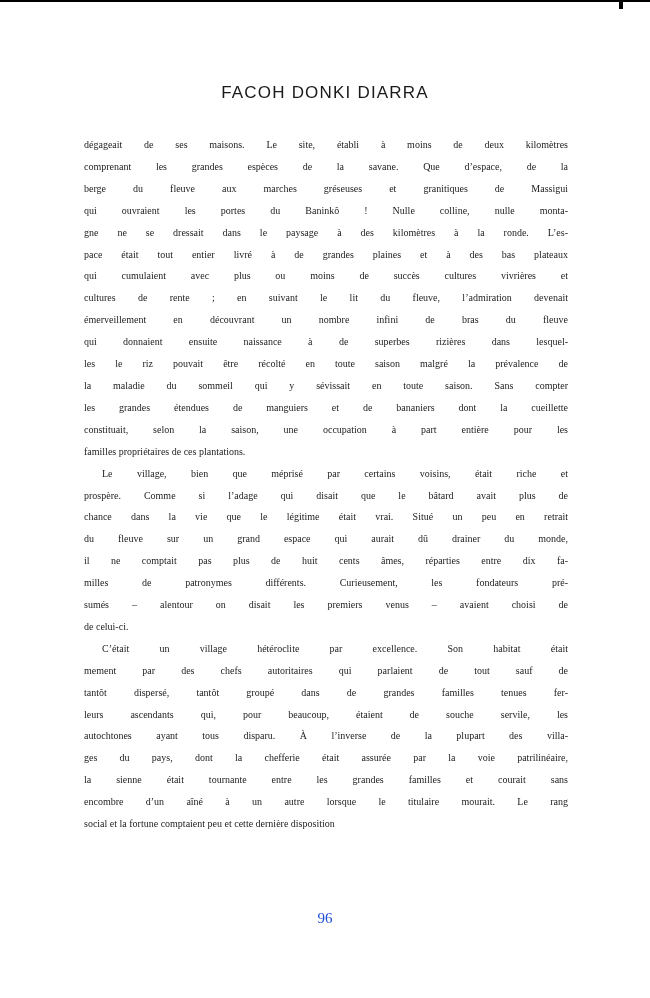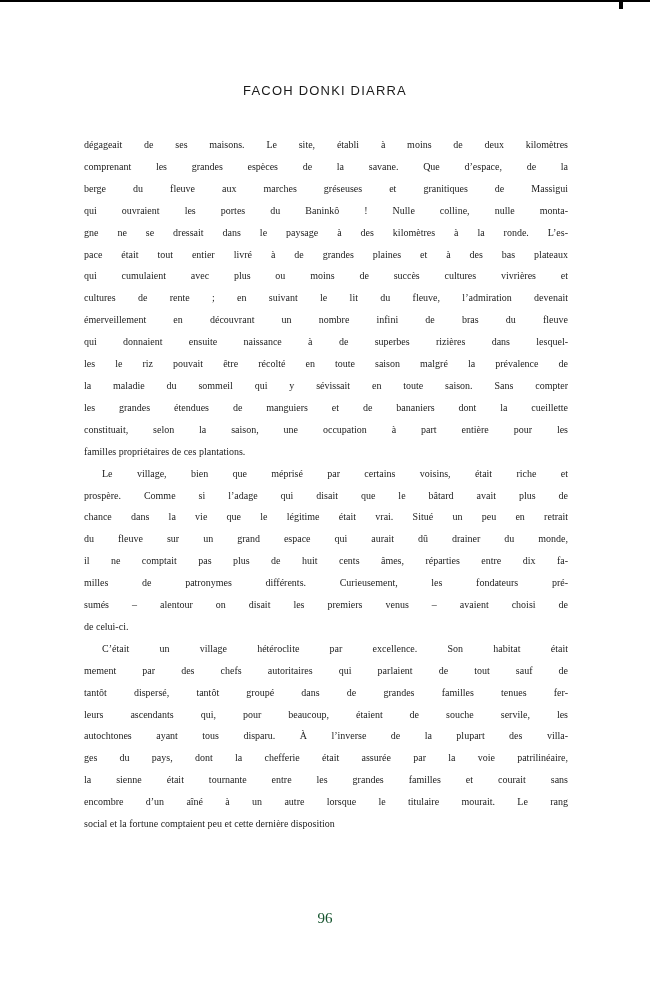--- a/index.html
+++ b/index.html
@@ -32,21 +32,21 @@
     height: 9px;
     background: #000000;
   }
   .running-head {
     position: absolute;
     top: 83px;
     left: 0;
     width: 650px;
     text-align: center;
     font-family: "Liberation Sans", sans-serif;
-    font-size: 13px;
+    font-size: 17px;
     letter-spacing: 1.2px;
     color: #1a1a1a;
   }
   .text-block {
     position: absolute;
     top: 134px;
     left: 84px;
     width: 484px;
     font-size: 10px;
     line-height: 21.9px;
@@ -65,21 +65,21 @@
   .para.indent .line:first-child {
     text-indent: 18px;
   }
   .folio {
     position: absolute;
     top: 910px;
     left: 0;
     width: 650px;
     text-align: center;
     font-size: 15px;
-    color: #14532d;
+    color: #1d4ed8;
   }
 </style>
 </head>
 <body>
 
 <div class="page">
   <div class="scan-edge-top"></div>
   <div class="scan-mark"></div>
 
   <div class="running-head">FACOH DONKI DIARRA</div>

